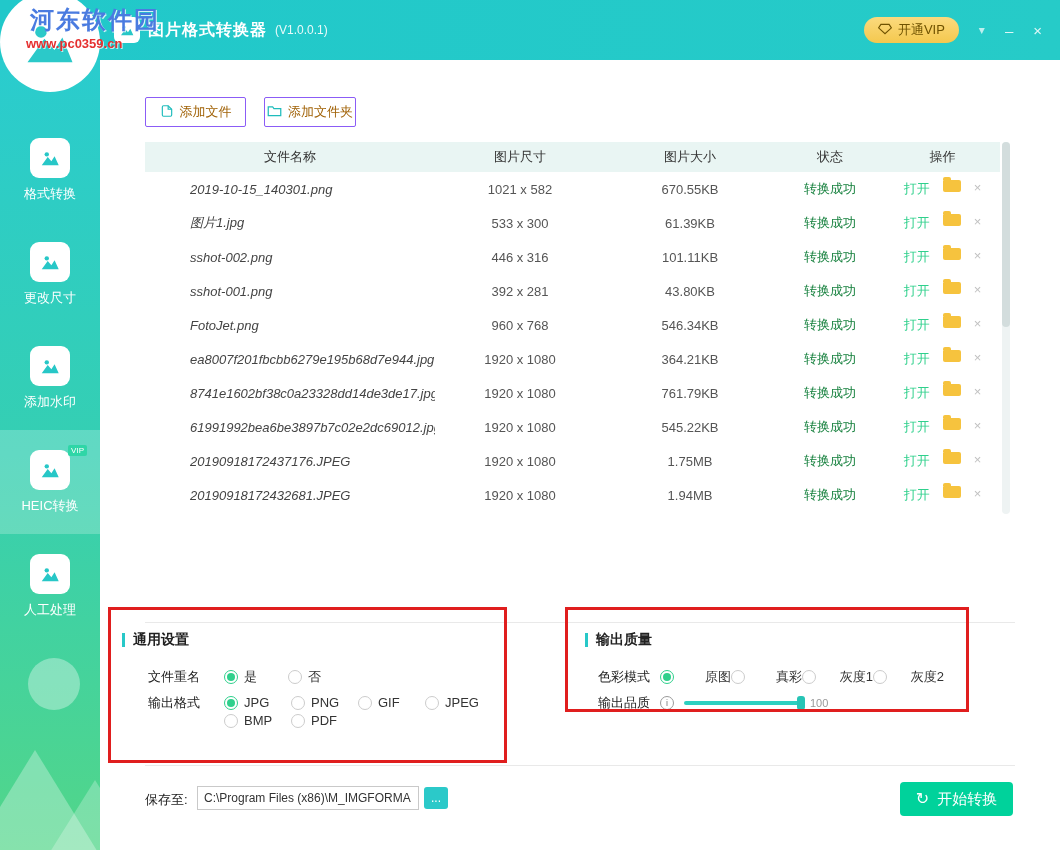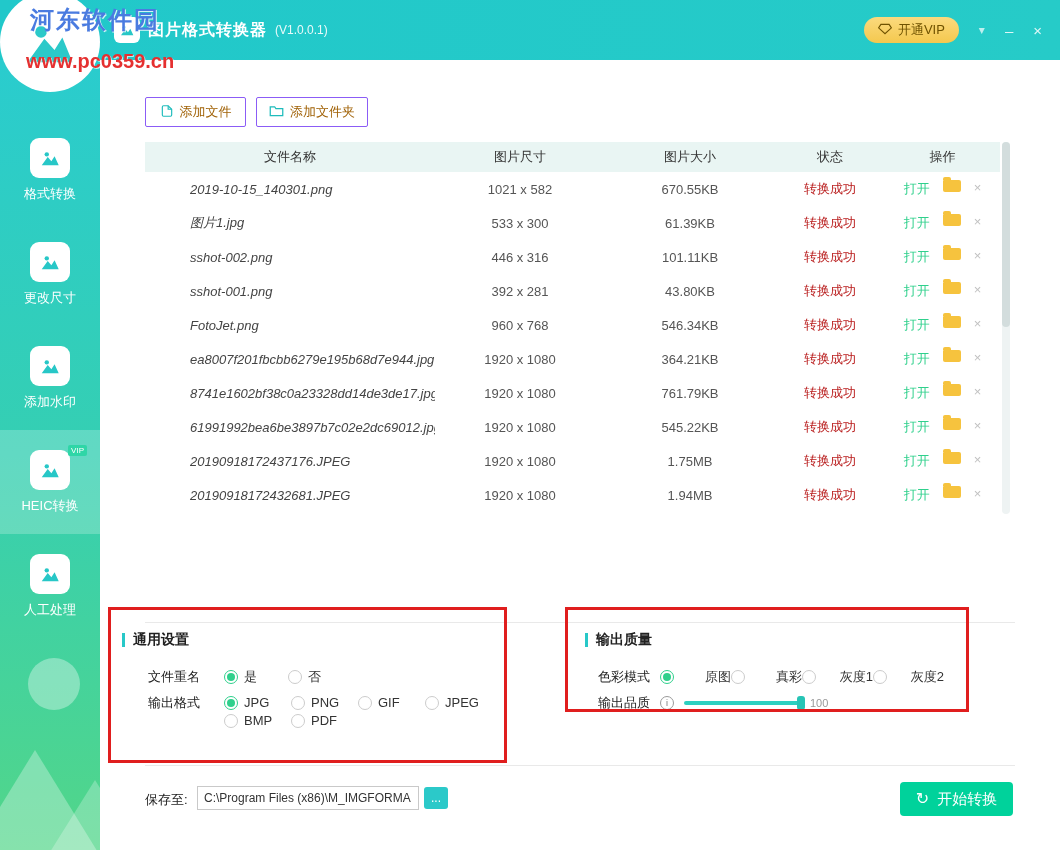--- a/index.html
+++ b/index.html
@@ -17,21 +17,21 @@
   .vip-btn { display:flex; align-items:center; gap:6px; height:26px; padding:0 14px; border-radius:13px;
              background:linear-gradient(180deg,#fbda7e,#f4c84e); color:#6f5200; font-size:13px; cursor:pointer; }
   .win-btn { color:rgba(255,255,255,0.85); margin-left:20px; font-size:15px; cursor:pointer; line-height:1; }
   .caret { font-size:12px; color:rgba(255,255,255,0.7); }
 
   
   .wm-circle { position:absolute; left:0; top:-8px; width:100px; height:100px; background:#fff;
                border-radius:50%; z-index:20; display:flex; align-items:center; justify-content:center; }
   .wm-text1 { position:absolute; left:30px; top:4px; z-index:21; font-size:24px; font-weight:bold; color:#4a7be0;
               text-shadow:1px 1px 0 rgba(255,255,255,0.8); letter-spacing:2px; }
-  .wm-text2 { position:absolute; left:26px; top:50px; z-index:21; font-size:20px; font-weight:bold; color:#e53030;
+  .wm-text2 { position:absolute; left:26px; top:36px; z-index:21; font-size:13px; font-weight:bold; color:#e53030;
               text-shadow:1px 1px 0 rgba(255,255,255,0.7); }
 
   
   .sidebar { position:absolute; left:0; top:60px; width:100px; height:790px;
              background:linear-gradient(180deg,#2accce 0%,#35cfb2 50%,#52d689 100%); z-index:4; overflow:hidden; }
   #side-items { position:relative; padding-top:58px; z-index:2; }
   .side-item { height:104px; display:flex; flex-direction:column; align-items:center; justify-content:center; cursor:pointer; }
   .side-item.active { background:rgba(255,255,255,0.22); }
   .side-icon { position:relative; width:40px; height:40px; background:#fff; border-radius:9px;
                display:flex; align-items:center; justify-content:center; }
@@ -43,31 +43,31 @@
   .deco-mtn1 { position:absolute; bottom:-30px; left:-45px; width:0; height:0; z-index:1;
                border-left:80px solid transparent; border-right:80px solid transparent; border-bottom:130px solid rgba(255,255,255,0.30); }
   .deco-mtn2 { position:absolute; bottom:-50px; left:20px; width:0; height:0; z-index:1;
                border-left:75px solid transparent; border-right:75px solid transparent; border-bottom:120px solid rgba(255,255,255,0.25); }
 
   
   .main { position:absolute; left:100px; top:60px; width:960px; height:790px; background:#fff; }
   .add-btn { position:absolute; height:30px; border:1px solid #8b5cf6; border-radius:2px; background:#fff;
              color:#a16207; font-size:13px; display:flex; align-items:center; justify-content:center; gap:6px; cursor:pointer; }
   #add-file { left:45px; top:37px; width:101px; }
-  #add-folder { left:156px; top:37px; width:112px; }
+  #add-folder { left:164px; top:37px; width:92px; }
 
   .file-table { position:absolute; left:45px; top:82px; width:855px; }
   .t-head { display:grid; grid-template-columns:290px 170px 170px 110px 1fr; height:30px; background:#e9f5f3;
             align-items:center; font-size:13px; color:#333; }
   .t-head .hc { text-align:center; }
   .t-row { display:grid; grid-template-columns:290px 170px 170px 110px 1fr; height:34px; align-items:center;
            font-size:13px; color:#555; }
   .t-row .c { text-align:center; }
   .t-row .c.name { text-align:left; padding-left:45px; color:#444; overflow:hidden; white-space:nowrap;font-style:italic; }
-  .status { color:#b91c1c; }
+  .status { color:#15803d; }
   .op { display:flex; justify-content:center; align-items:flex-start; gap:13px; }
   .open-link { color:#2fd08c; cursor:pointer; }
   .folder { position:relative; width:18px; height:12px; background:#f6c33e; border-radius:1px 2px 2px 2px; cursor:pointer; }
   .folder::before { content:''; position:absolute; top:-3px; left:0; width:8px; height:3px; background:#f6c33e; border-radius:2px 2px 0 0; }
   .del { color:#c0c0c0; font-size:13px; cursor:pointer; }
 
   .scrollbar { position:absolute; left:902px; top:82px; width:8px; height:372px; background:#eef3f3; border-radius:4px; }
   .thumb { position:absolute; left:0; top:0; width:8px; height:185px; background:#d3dddd; border-radius:4px; }
 
   .divider { position:absolute; left:45px; width:870px; height:1px; background:#e9e9e9; }

